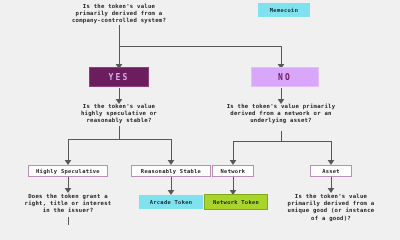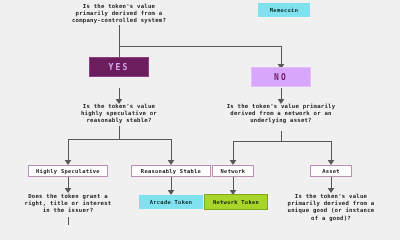--- a/index.html
+++ b/index.html
@@ -102,23 +102,23 @@
       <polygon points="327.6,188 334.4,188 331,193"></polygon>
     </g>
   </svg>
 
   <div class="node qtext" style="left:59px;top:3px;width:120px;">Is the token's value
 primarily derived from a
 company-controlled system?</div>
 
   <div class="node badge cyan" style="left:258px;top:3px;width:52px;height:14px;">Memecoin</div>
 
-  <div class="node decision yes" style="left:89px;top:57px;width:60px;height:20px;">YES</div>
+  <div class="node decision yes" style="left:89px;top:67px;width:60px;height:20px;">YES</div>
 
-  <div class="node decision no" style="left:251px;top:67px;width:60px;height:20px;">NO</div>
+  <div class="node decision no" style="left:251px;top:67px;width:68px;height:20px;">NO</div>
 
   <div class="node qtext" style="left:59px;top:103px;width:120px;">Is the token's value
 highly speculative or
 reasonably stable?</div>
 
   <div class="node qtext" style="left:211px;top:103px;width:140px;">Is the token's value primarily
 derived from a network or an
 underlying asset?</div>
 
   <div class="node cat" style="left:28px;top:165px;width:80px;height:12px;">Highly Speculative</div>

